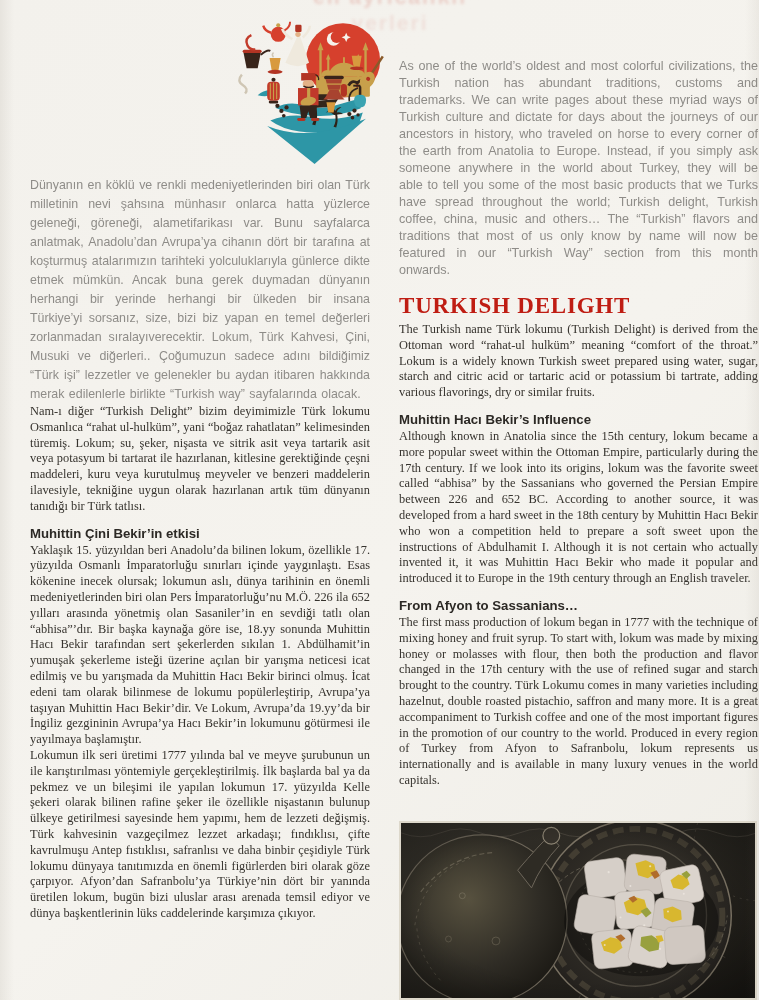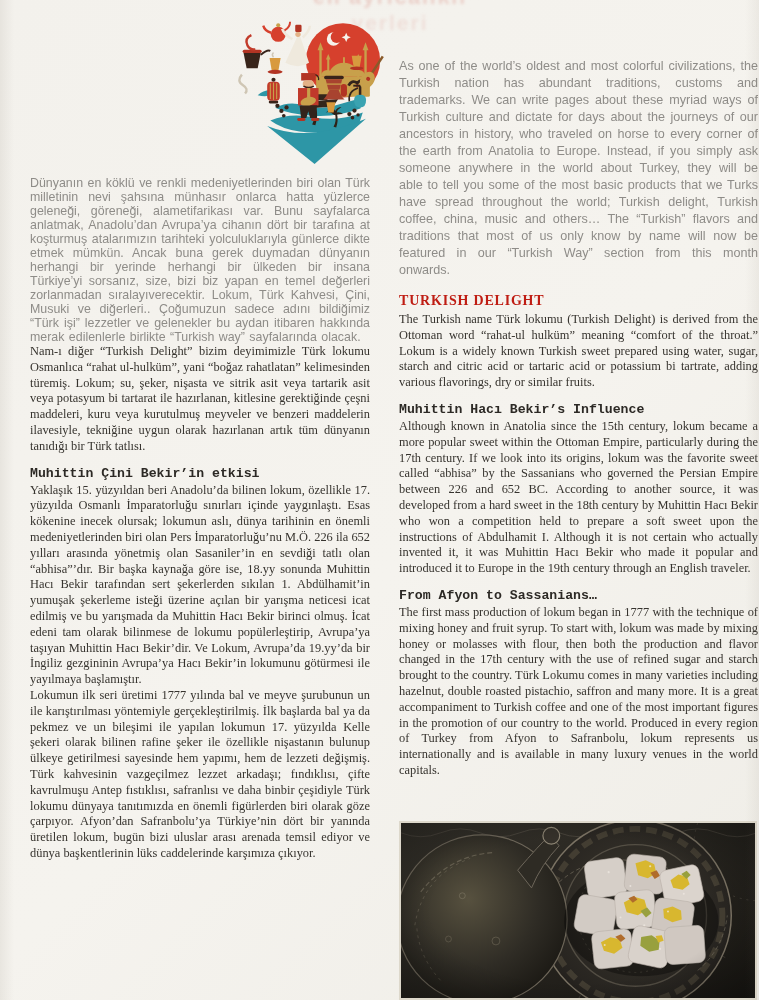--- a/index.html
+++ b/index.html
@@ -18,30 +18,30 @@
   }
   
   .heart-wrap{position:absolute;left:234px;top:10px;width:158px;height:164px;}
   .heart-wrap svg{width:100%;height:100%;}
   
   .col{position:absolute;text-align:justify;}
   .col-left{left:30px;top:176px;width:340px;}
   .col-right{left:399px;top:58px;width:359px;}
   .sans-intro{
     font-family:"Liberation Sans",sans-serif;color:#8e8c88;
-    font-size:12.4px;line-height:14px;margin:0;word-spacing:1px;
+    font-size:12.4px;line-height:19px;margin:0;word-spacing:1px;
   }
   .col-right .sans-intro{font-size:12.6px;line-height:17px;}
   .sec-title{
     font-family:"Liberation Serif",serif;font-weight:bold;color:#bf1d13;
-    font-size:14px;letter-spacing:.8px;margin:10px 0 3px 0;text-align:left;
+    font-size:23px;letter-spacing:.8px;margin:10px 0 3px 0;text-align:left;
   }
   .col-right .sec-title{margin-top:14px;}
   .sub-title{
-    font-family:Liberation Mono, monospace;font-weight:bold;color:#2c2925;
+    font-family:Liberation Sans, sans-serif;font-weight:bold;color:#2c2925;
     font-size:13.2px;margin:11px 0 2px 0;text-align:left;
   }
   .serif-body{
     font-family:"Liberation Serif",serif;color:#36332e;
     font-size:12.4px;line-height:15.8px;margin:0;
   }
   
   .photo-frame{
     position:absolute;left:399px;top:821px;width:358px;height:179px;
     border:2px solid #ddd8cb;box-sizing:border-box;background:#1b1915;

